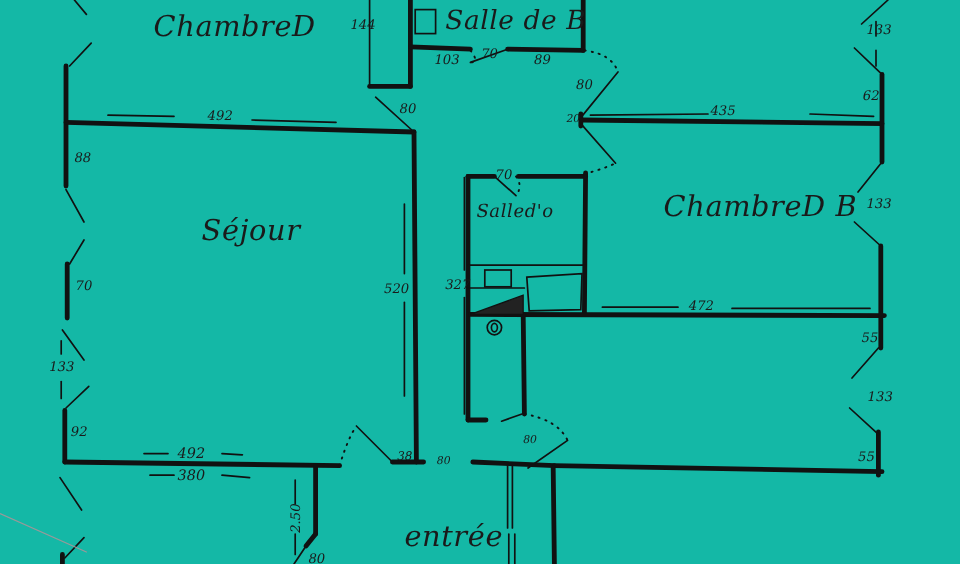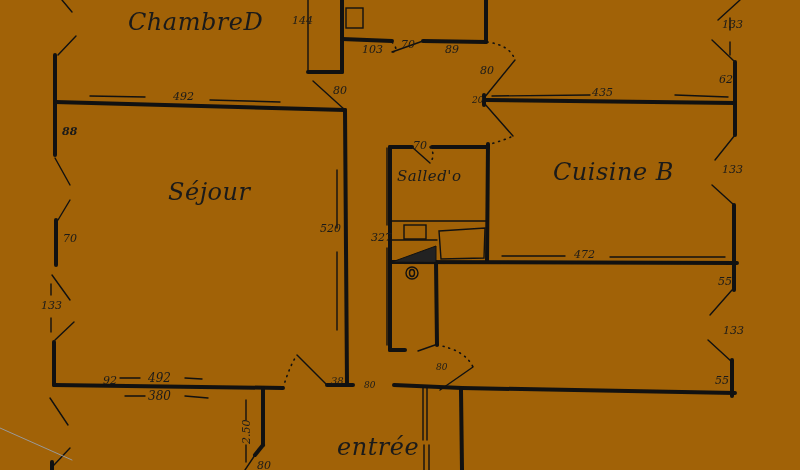--- a/index.html
+++ b/index.html
@@ -1,16 +1,16 @@
 <!DOCTYPE html>
 <html><head>
 <meta charset="utf-8">
 <style>
   html,body{margin:0;padding:0;background:#ffffff;}
-  #plan{position:relative;width:800px;height:470px;overflow:hidden;background:#a16207;font-family:"DejaVu Serif",serif;}
+  #plan{position:relative;width:800px;height:470px;overflow:hidden;background:#14b8a6;font-family:"DejaVu Serif",serif;}
   svg{position:absolute;left:0;top:0;}
   .lbl{position:absolute;white-space:nowrap;color:#1a1a1a;font-family:"DejaVu Serif",serif;font-style:italic;}
   .room{font-size:24px;letter-spacing:0.5px;}
   .dim{font-size:11px;font-style:italic;}
   .vert{transform:rotate(-90deg);transform-origin:left top;}
 </style>
 </head>
 <body>
 
 <div id="plan">
@@ -132,41 +132,42 @@
         <path d="M430 147 Q436 155 430 163"></path>
       </g>
 
       <path d="M392 262 L436 246 L436 262 Z" fill="#222" stroke-width="1"></path>
 
       <line x1="0" y1="428" x2="72" y2="460" stroke="#999" stroke-width="1"></line>
     </g>
   </svg>
 
   <span class="lbl room" style="left:128px;top:8px;">ChambreD</span>
+  <span class="lbl room" style="left:371px;top:5px;font-size:22px;">Salle de B</span>
   <span class="lbl room" style="left:168px;top:178px;">Séjour</span>
   <span class="lbl room" style="left:397px;top:167px;font-size:15px;">Salled'o</span>
-  <span class="lbl room" style="left:553px;top:158px;">Cuisine B</span>
+  <span class="lbl room" style="left:553px;top:158px;">ChambreD B</span>
   <span class="lbl room" style="left:298px;top:433px;margin-left:39px;">entrée</span>
 
   <span class="lbl dim" style="left:292px;top:14px;text-align:right;">144</span>
   <span class="lbl dim" style="left:173px;top:90px;">492</span>
   <span class="lbl dim" style="left:333px;top:84px;">80</span>
   <span class="lbl dim" style="left:362px;top:43px;">103</span>
   <span class="lbl dim" style="left:401px;top:38px;">70</span>
   <span class="lbl dim" style="left:445px;top:43px;">89</span>
   <span class="lbl dim" style="left:480px;top:64px;">80</span>
   <span class="lbl dim" style="left:472px;top:95px;font-size:9px;">20</span>
   <span class="lbl dim" style="left:592px;top:86px;">435</span>
   <span class="lbl dim" style="left:722px;top:18px;">133</span>
   <span class="lbl dim" style="left:719px;top:73px;">62</span>
-  <span class="lbl dim" style="left:62px;top:125px;font-weight:bold;">88</span>
+  <span class="lbl dim" style="left:62px;top:125px;">88</span>
   <span class="lbl dim" style="left:63px;top:232px;">70</span>
   <span class="lbl dim" style="left:41px;top:299px;">133</span>
-  <span class="lbl dim" style="left:59px;top:374px;margin-left:44px;">92</span>
-  <span class="lbl dim" style="left:320px;top:222px;">520</span>
+  <span class="lbl dim" style="left:59px;top:353px;">92</span>
+  <span class="lbl dim" style="left:320px;top:234px;">520</span>
   <span class="lbl dim" style="left:413px;top:139px;">70</span>
   <span class="lbl dim" style="left:371px;top:231px;">327</span>
   <span class="lbl dim" style="left:722px;top:163px;">133</span>
   <span class="lbl dim" style="left:574px;top:248px;">472</span>
   <span class="lbl dim" style="left:718px;top:275px;">55</span>
   <span class="lbl dim" style="left:723px;top:324px;">133</span>
   <span class="lbl dim" style="left:715px;top:374px;">55</span>
   <span class="lbl dim" style="left:436px;top:362px;font-size:9px;">80</span>
   <span class="lbl dim" style="left:148px;top:371px;font-size:12px;">492</span>
   <span class="lbl dim" style="left:148px;top:389px;font-size:12px;">380</span>

